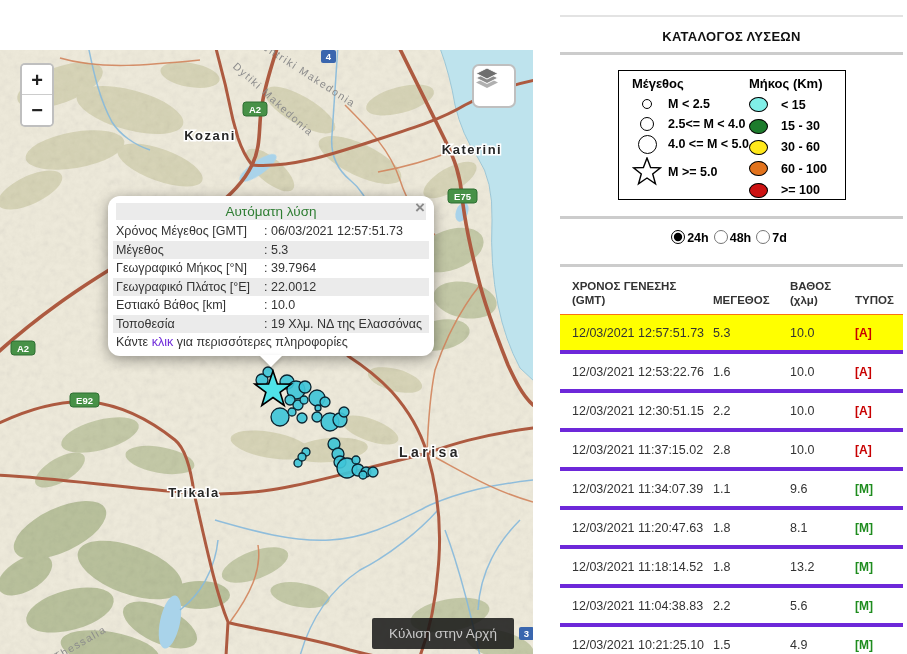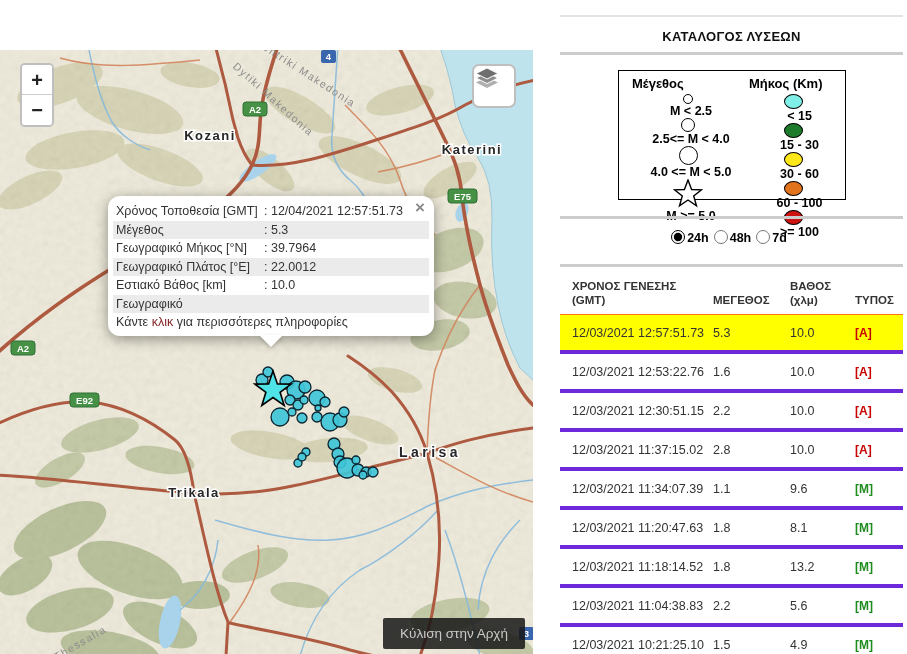--- a/index.html
+++ b/index.html
@@ -19,44 +19,44 @@
   
   .popup{position:absolute;left:108px;top:146px;width:326px;background:#fff;border-radius:12px;
          box-shadow:0 3px 14px rgba(0,0,0,.4);padding:6px 5px 7px;box-sizing:border-box;}
   .popup-title{margin:1px 3px 2px;background:#EBEBEB;color:#2E7D32;text-align:center;
          font-size:13.5px;padding:1px 0;}
   .p-row{display:flex;font-size:12.5px;color:#333;line-height:18.5px;padding:0 3px;}
   .p-row.alt{background:#EBEBEB;}
   .p-label{width:148px;flex:none;}
   .p-value{white-space:nowrap;}
   .p-footer{font-size:12.5px;color:#333;padding:2px 3px 0;}
-  .p-footer a{color:#7f1d1d;text-decoration:none;cursor:pointer;}
+  .p-footer a{color:#6d28d9;text-decoration:none;cursor:pointer;}
   .popup-close{position:absolute;top:3px;right:9px;font-size:17px;color:#8A8A8A;cursor:pointer;
          line-height:17px;font-weight:bold;}
   .popup-tail{position:absolute;left:151px;bottom:-11px;width:0;height:0;
          border:12px solid transparent;border-top:12px solid #fff;border-bottom:0;
          filter:drop-shadow(0 2px 2px rgba(0,0,0,.2));}
-  .scrolltop{position:absolute;left:383px;top:568px;height:31px;padding:0 17px;border:0;
+  .scrolltop{position:absolute;left:372px;top:568px;height:31px;padding:0 17px;border:0;
          background:rgba(22,22,22,.85);color:#C9C9C9;font-size:13.5px;border-radius:2px;
          cursor:pointer;font-family:inherit;}
   
   .hr{position:absolute;left:560px;right:4px;}
   #hr1{top:15px;height:2px;background:#E3E3E3;}
   #hr2{top:52px;height:3px;background:#CCCCCC;}
   #hr3{top:216px;height:3px;background:#CCCCCC;}
   #hr4{top:264px;height:3px;background:#CCCCCC;}
   .panel-title{position:absolute;left:560px;right:4px;top:29px;text-align:center;font-weight:bold;
          font-size:13px;color:#111;letter-spacing:.3px;}
   .legend{position:absolute;left:618px;top:70px;width:228px;height:130px;border:1px solid #000;
          background:#fff;box-sizing:border-box;}
   .leg-col{position:absolute;top:5px;}
   .leg-mag{left:13px;width:112px;}
   .leg-depth{left:130px;width:95px;}
   .leg-title{font-weight:bold;font-size:13px;color:#000;margin-bottom:3px;}
-  .leg-item{display:flex;align-items:center;font-weight:bold;font-size:12.5px;color:#000;flex-direction:column;}
+  .leg-item{display:flex;align-items:center;font-weight:bold;font-size:12.5px;color:#000;}
   .leg-mag .leg-item{min-height:20px;}
   .leg-depth .leg-item{min-height:21.4px;}
   .leg-sym{width:30px;display:flex;justify-content:center;align-items:center;flex:none;}
   .mag-c{border:1.3px solid #000;border-radius:50%;background:#fff;box-sizing:border-box;}
   .mag-c.s0{width:10px;height:10px;}
   .mag-c.s1{width:14px;height:14px;}
   .mag-c.s2{width:19px;height:19px;}
   .depth-c{width:19px;height:15px;border:1px solid #000;border-radius:50%;box-sizing:border-box;}
   .leg-depth .leg-sym{width:26px;justify-content:flex-start;}
   .leg-label{margin-left:6px;white-space:nowrap;}
@@ -253,43 +253,45 @@
     <button class="layersctl">
       <svg width="26" height="26" viewBox="0 0 26 26">
         <polygon points="13,11 24,16.5 13,22 2,16.5" fill="#B0B0B0"></polygon>
         <polygon points="13,6.5 24,12 13,17.5 2,12" fill="#8C8C8C" stroke="#fff" stroke-width="1"></polygon>
         <polygon points="13,2 24,7.5 13,13 2,7.5" fill="#6E6E6E" stroke="#fff" stroke-width="1"></polygon>
       </svg>
     </button>
 
     <div class="popup">
       <div class="popup-close">×</div>
+      <div class="popup-title">Αυτόματη λύση</div>
       <div id="popup-rows">
           <div class="p-row">
-    <div class="p-label">Χρόνος Τοποθεσία [GMT]</div>
-    <div class="p-value">: 12/04/2021 12:57:51.73</div>
+    <div class="p-label">Χρόνος Μέγεθος [GMT]</div>
+    <div class="p-value">: 06/03/2021 12:57:51.73</div>
   </div>
           <div class="p-row alt">
     <div class="p-label">Μέγεθος</div>
     <div class="p-value">: 5.3</div>
   </div>
           <div class="p-row">
     <div class="p-label">Γεωγραφικό Μήκος [°N]</div>
     <div class="p-value">: 39.7964</div>
   </div>
           <div class="p-row alt">
     <div class="p-label">Γεωγραφικό Πλάτος [°E]</div>
     <div class="p-value">: 22.0012</div>
   </div>
           <div class="p-row">
     <div class="p-label">Εστιακό Βάθος [km]</div>
     <div class="p-value">: 10.0</div>
   </div>
           <div class="p-row alt">
-    <div class="p-label">Γεωγραφικό</div>
+    <div class="p-label">Τοποθεσία</div>
+    <div class="p-value">: 19 Χλμ. ΝΔ της Ελασσόνας</div>
   </div>
         </div>
       <div class="p-footer"><span>Κάντε </span><a>κλικ</a><span> για περισσότερες πληροφορίες</span></div>
       <div class="popup-tail"></div>
     </div>
 
     <button class="scrolltop">Κύλιση στην Αρχή</button>
   </div>
 
   <div class="hr" id="hr1"></div>

